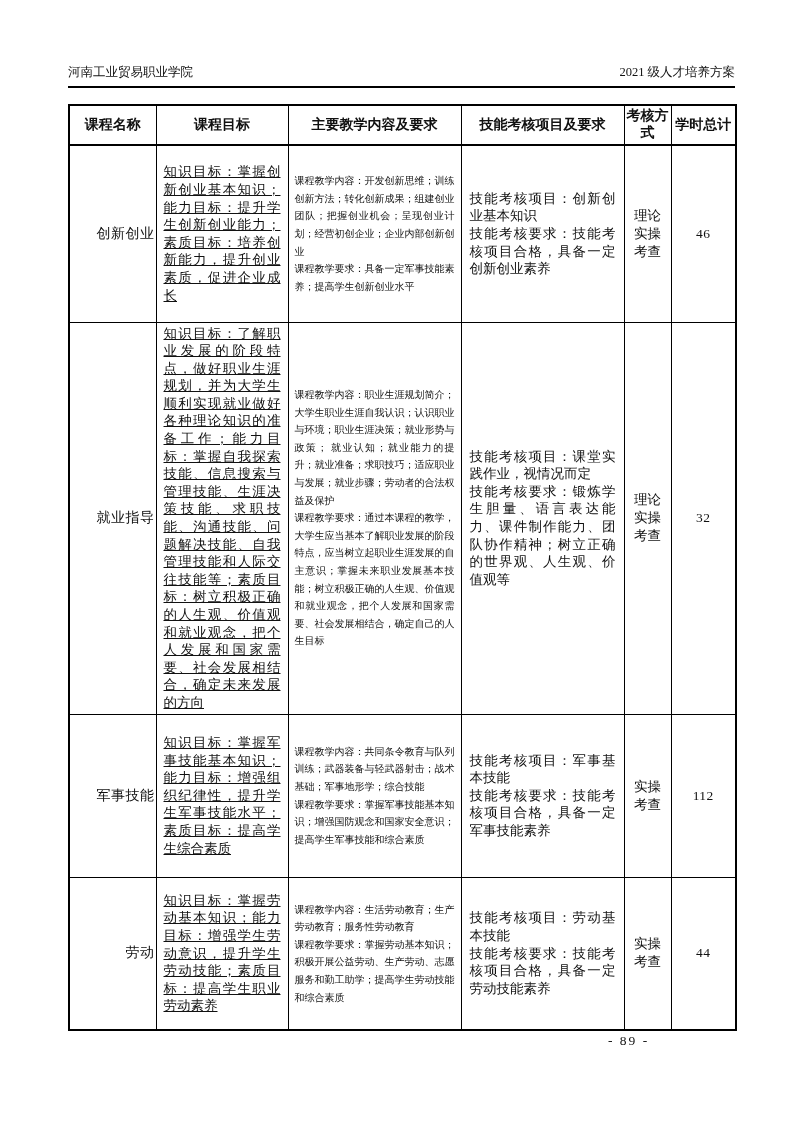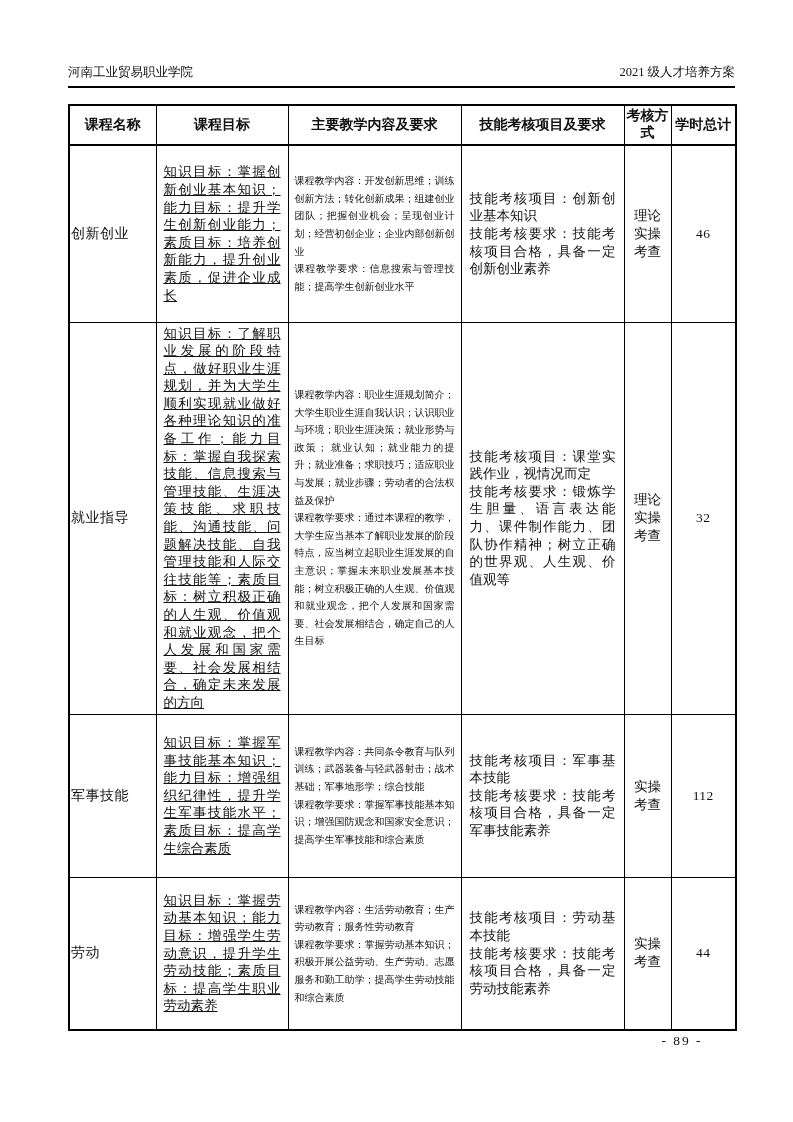--- a/index.html
+++ b/index.html
@@ -55,21 +55,21 @@
     line-height: 17px;
     padding: 2px 1px;
   }
   .course-table thead tr { height: 37px; font-family: Liberation Mono, monospace; }
   .course-table tbody tr.r1 { height: 177px; }
   .course-table tbody tr.r2 { height: 388px; }
   .course-table tbody tr.r3 { height: 163px; }
   .course-table tbody tr.r4 { height: 153px; }
 
   td.c-name {
-    text-align: left;
+    text-align: right;
     font-size: 14px;
     letter-spacing: 0.5px;
   }
   td.c-obj {
     font-size: 13.5px;
     line-height: 17.6px;
     text-align: justify;
     text-justify: inter-character;
     padding: 2px 7px;
     text-decoration: underline;
@@ -99,23 +99,23 @@
   }
   td.c-hours {
     text-align: center;
     font-size: 13.5px;
     letter-spacing: 0.5px;
   }
 
   .page-footer {
     position: absolute;
     top: 1033px;
-    left: 640px;
+    left: 608px;
     width: 84px;
-    text-align: center;
+    text-align: left;
     font-size: 13.5px;
     letter-spacing: 2px;
   }
 </style>
 </head>
 <body>
 
 <div class="doc-header">
   <span>河南工业贸易职业学院</span>
   <span>2021 级人才培养方案</span>
@@ -139,21 +139,21 @@
       <td>考核方式</td>
       <td>学时总计</td>
     </tr>
   </thead>
   <tbody>
     <tr class="r1">
       <td class="c-name">创新创业</td>
       <td class="c-obj">知识目标：掌握创新创业基本知识；能力目标：提升学生创新创业能力；素质目标：培养创新能力，提升创业素质，促进企业成长</td>
       <td class="c-content">
         <p>课程教学内容：开发创新思维；训练创新方法；转化创新成果；组建创业团队；把握创业机会；呈现创业计划；经营初创企业；企业内部创新创业</p>
-        <p>课程教学要求：信息搜索与管理技能；提高学生创新创业水平</p>
+        <p>课程教学要求：具备一定军事技能素养；提高学生创新创业水平</p>
       </td>
       <td class="c-assess">
         <p>技能考核项目：创新创业基本知识</p>
         <p>技能考核要求：技能考核项目合格，具备一定创新创业素养</p>
       </td>
       <td class="c-method">理论
 实操
 考查</td>
       <td class="c-hours">46</td>
     </tr>

